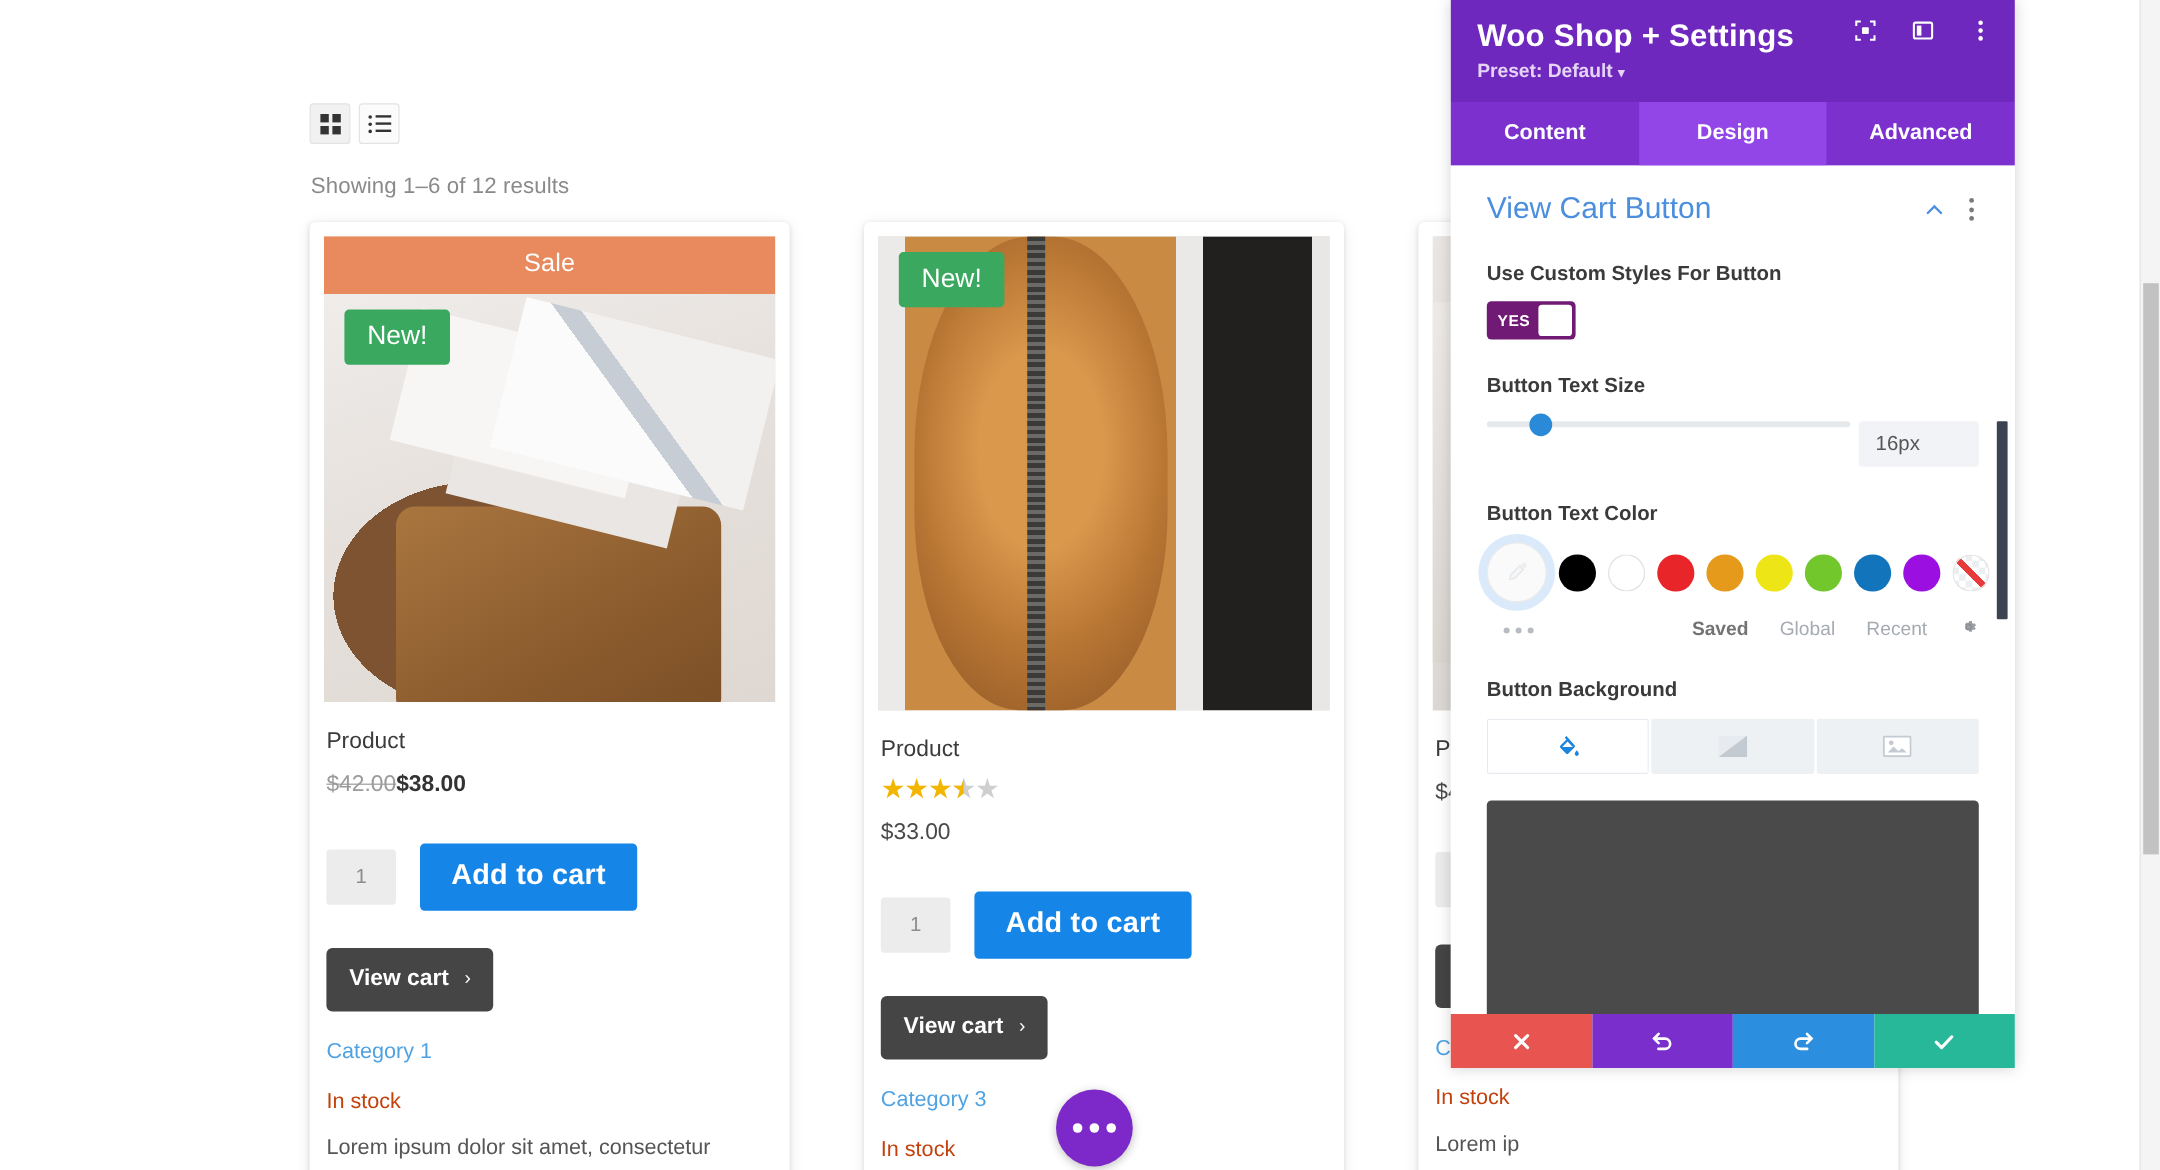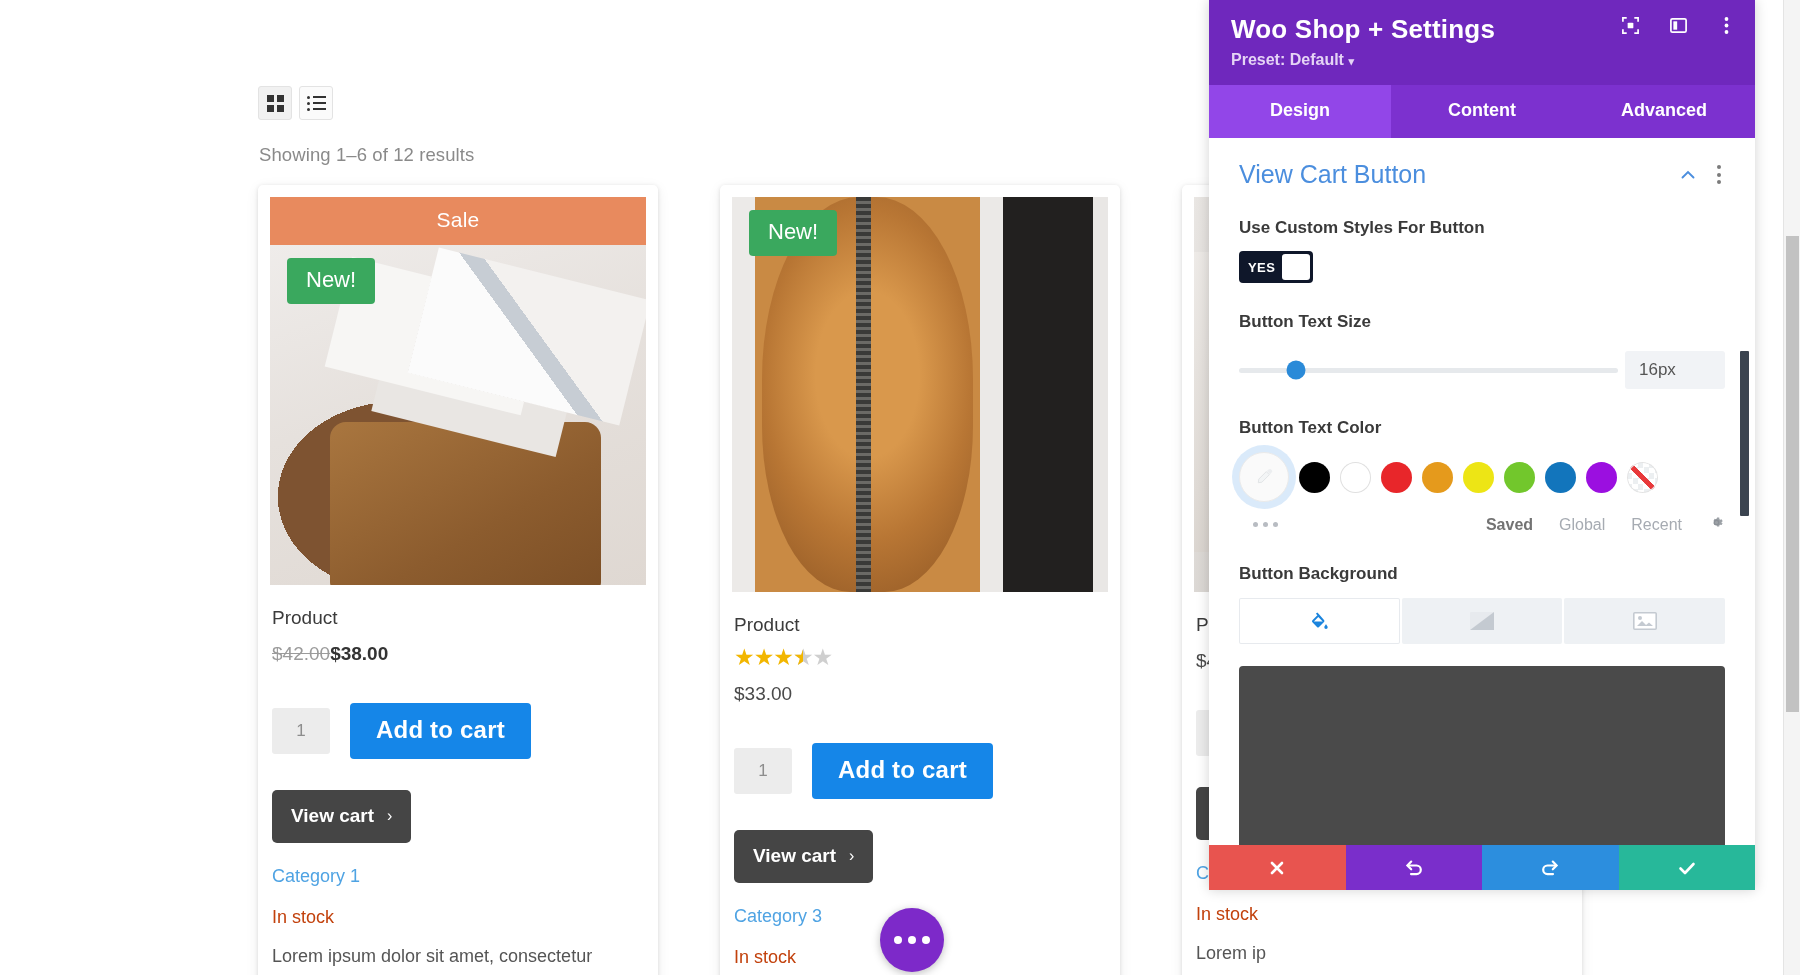--- a/index.html
+++ b/index.html
@@ -110,21 +110,21 @@
     box-shadow:0 2px 8px rgba(0,0,0,.25);
   }
   .fab i { width:8px; height:8px; border-radius:50%; background:#fff; display:block; }
 
   
   .browser-sb { position:absolute; right:0; top:0; width:17px; height:975px; background:#f4f4f4; border-left:1px solid #e4e4e4; z-index:80;}
   .browser-sb .thumbbar { position:absolute; left:2px; top:236px; width:13px; height:476px; background:#c2c2c2; border-radius:0; }
 
   
   #panel {
-    position:absolute; left:1209px; top:0; width:546px; height:890px;
+    position:absolute; left:1209px; top:0; width:470px; height:890px;
     background:#fff; z-index:60; display:flex; flex-direction:column;
     box-shadow:0 0 12px rgba(0,0,0,.18);
   }
   .p-head { background:#6f28bd; padding:14px 22px 16px; position:relative; }
   .p-title { color:#fff; font-size:26px; font-weight:bold; letter-spacing:.2px; }
   .p-preset { color:#e5d4f5; font-size:16px; font-weight:bold; margin-top:6px; }
   .p-preset .caret { font-size:11px; }
   .p-head-icons { position:absolute; right:18px; top:14px; display:flex; align-items:center; gap:26px; }
   .hi { width:22px; height:22px; display:flex; align-items:center; justify-content:center; cursor:pointer; }
   .hi svg { display:block; }
@@ -142,27 +142,27 @@
   .sec-head { display:flex; align-items:center; justify-content:space-between; padding-right:4px; }
   .sec-title { color:#4b8ede; font-size:25px; }
   .sec-ctl { display:flex; align-items:center; gap:20px; }
   .chev-up { width:18px; height:18px; cursor:pointer; }
   .kebab { display:flex; flex-direction:column; gap:3.5px; cursor:pointer; }
   .kebab i { width:4px; height:4px; border-radius:50%; background:#7b7b7b; display:block; }
 
   .field-label { font-size:17px; font-weight:bold; color:#3a3a3a; margin-top:29px; }
 
   .toggle {
-    margin-top:13px; width:74px; height:32px; background:#0f172a; border-radius:4px;
+    margin-top:13px; width:74px; height:32px; background:#701a75; border-radius:4px;
     display:flex; align-items:center; padding:3px; cursor:pointer;
   }
   .toggle .t-label { color:#fff; font-size:13px; font-weight:bold; padding:0 7px 0 6px; letter-spacing:.4px; }
   .toggle .knob { width:32px; height:26px; background:#fff; border-radius:3px; }
 
-  .slider-row { display:flex; align-items:center; gap:7px; margin-top:19px; }
+  .slider-row { display:flex; align-items:flex-start; gap:7px; margin-top:19px; }
   .slider { position:relative; flex:1; height:5px; background:#e6e9ec; border-radius:3px; cursor:pointer; }
   .slider .thumb { position:absolute; top:50%; width:19px; height:19px; border-radius:50%; background:#2a8ad8; transform:translate(-50%,-50%); }
   .size-box {
     width:100px; height:38px; background:#f1f3f6; border-radius:3px;
     display:flex; align-items:center; padding-left:14px; font-size:17px; color:#555;
   }
 
   .sw-row { display:flex; align-items:center; gap:10px; margin-top:14px; }
   .sw { width:31px; height:31px; border-radius:50%; cursor:pointer; flex:none; }
   .sw.ring { box-shadow:0 0 0 1px #e0e0e0 inset; }
@@ -341,22 +341,22 @@
           <svg width="5" height="19" viewBox="0 0 5 19">
             <circle cx="2.5" cy="3" r="1.9" fill="#fff"></circle>
               <circle cx="2.5" cy="9.5" r="1.9" fill="#fff"></circle>
               <circle cx="2.5" cy="16" r="1.9" fill="#fff"></circle>
           </svg>
         </span>
       </div>
     </div>
 
     <div class="p-tabs">
+      <div class="p-tab">Content</div>
       <div class="p-tab active">Design</div>
-      <div class="p-tab">Content</div>
       <div class="p-tab">Advanced</div>
     </div>
 
     <div class="p-body">
       <div class="p-inner">
 
         <div class="sec-head">
           <div class="sec-title">View Cart Button</div>
           <div class="sec-ctl">
             <span class="chev-up">

